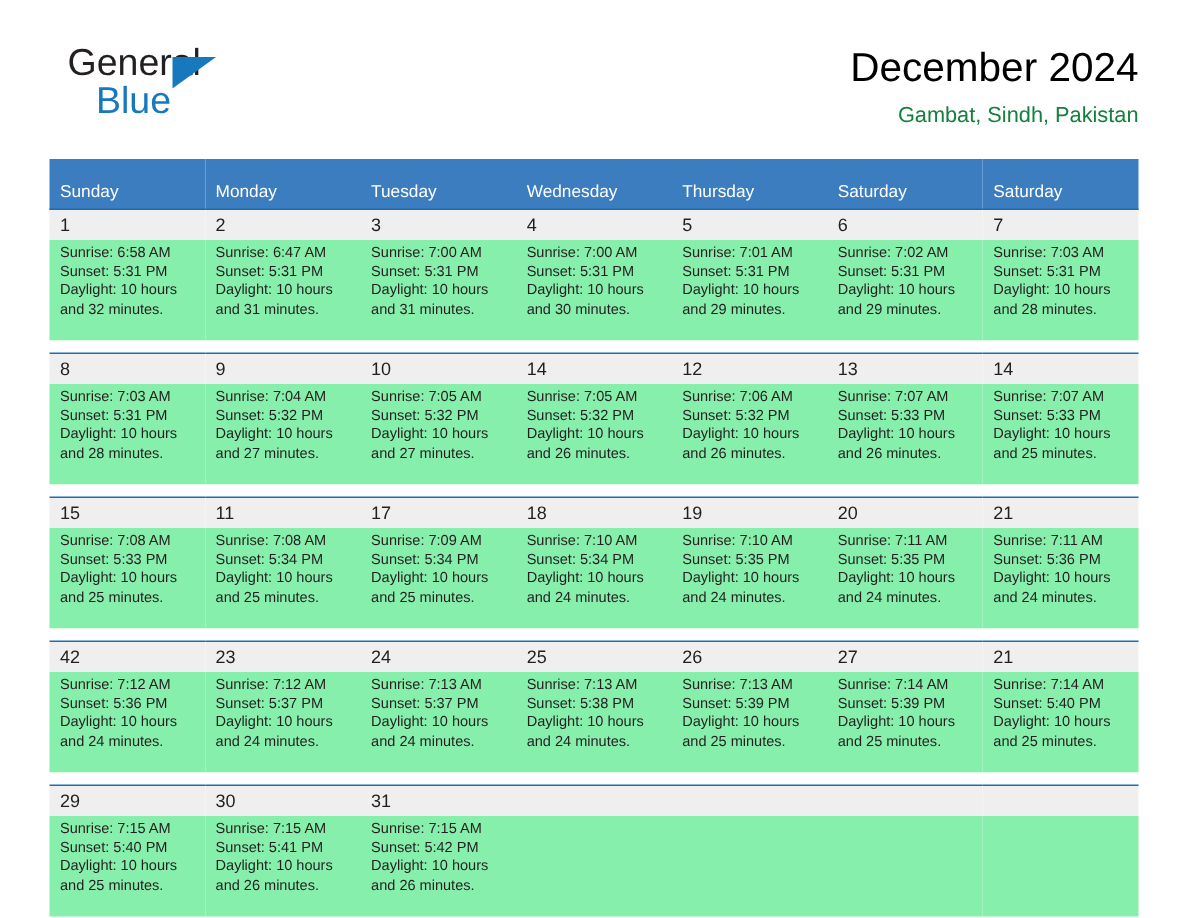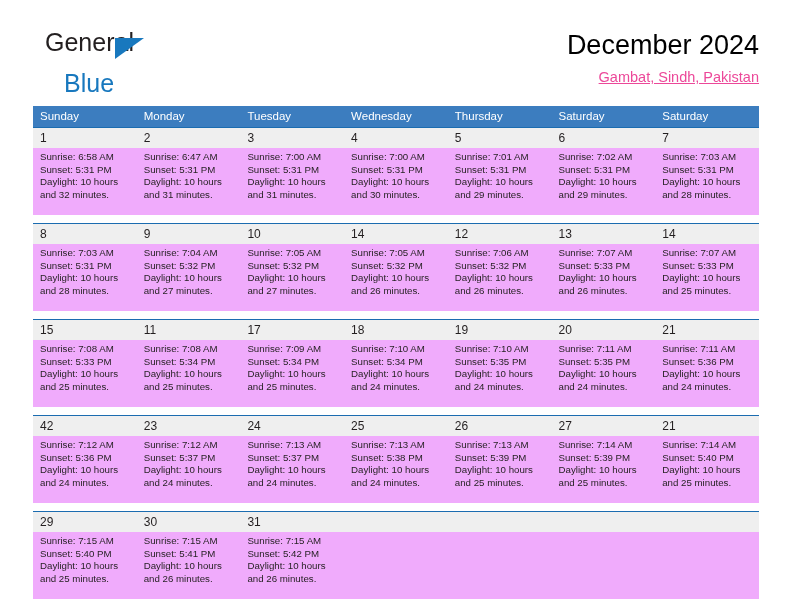--- a/index.html
+++ b/index.html
@@ -45,21 +45,20 @@
     letter-spacing: 0px;
     line-height: 29px;
   }
   .logo-blue {
     position: absolute;
     left: 31px;
     top: 25px;
     font-size: 25px;
     color: #1878be;
     line-height: 29px;
-    margin-top: 16px;
   }
   .logo-triangle {
     position: absolute;
     left: 82px;
     top: 10px;
     width: 0;
     height: 0;
     border-left: 29px solid #1878be;
     border-bottom: 21px solid transparent;
   }
@@ -71,61 +70,60 @@
     text-align: right;
   }
   .cal-title {
     font-size: 27px;
     color: #000000;
     line-height: 34px;
     white-space: nowrap;
   }
   .cal-subtitle {
     font-size: 14.5px;
-    color: #ec4899;
+    color: #15803d;
     line-height: 22px;
     margin-top: 4px;
     white-space: nowrap;
-    text-decoration: underline;
   }
 
   
   .calendar {
     position: absolute;
     left: 33px;
     top: 106px;
     width: 726px;
   }
   table.cal {
     border-collapse: collapse;
     width: 726px;
     table-layout: fixed;
   }
   table.cal th {
     background: #3c7dbf;
     color: #ffffff;
     font-size: 11.5px;
     font-weight: normal;
     text-align: left;
-    padding: 4px 0 5px 7px;
+    padding: 16px 0 5px 7px;
     height: 11px;
     border: none;
   }
   tr.daynum-row td {
     background: #efefef;
     border-top: 1.3px solid #1b6cb0;
     font-size: 12px;
     color: #231f20;
     padding: 3px 0 3px 7px;
     height: 13px;
     vertical-align: top;
     line-height: 14px;
   }
   tr.detail-row td {
-    background: #f0abfc;
+    background: #86efac;
     font-size: 9.7px;
     color: #231f20;
     padding: 3px 5px 6px 7px;
     vertical-align: top;
     line-height: 12.6px;
     height: 58px;
   }
   tr.spacer-row td {
     height: 8px;
     background: #ffffff;

